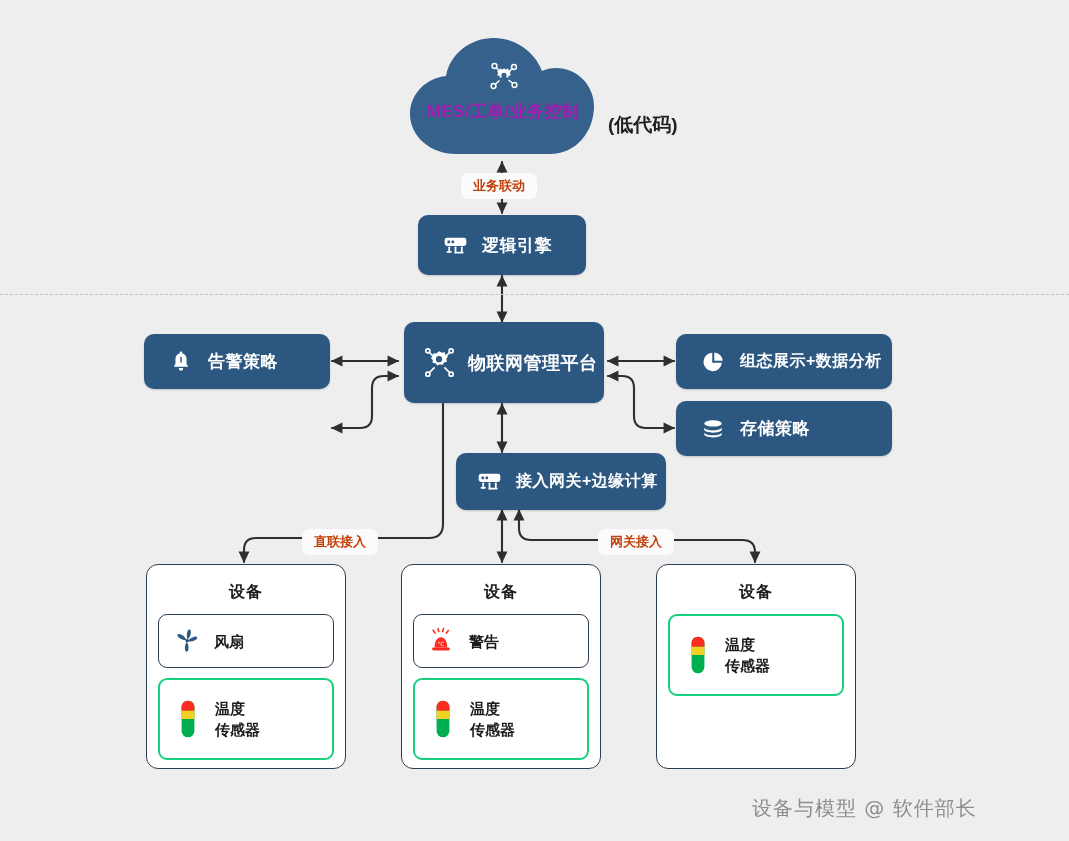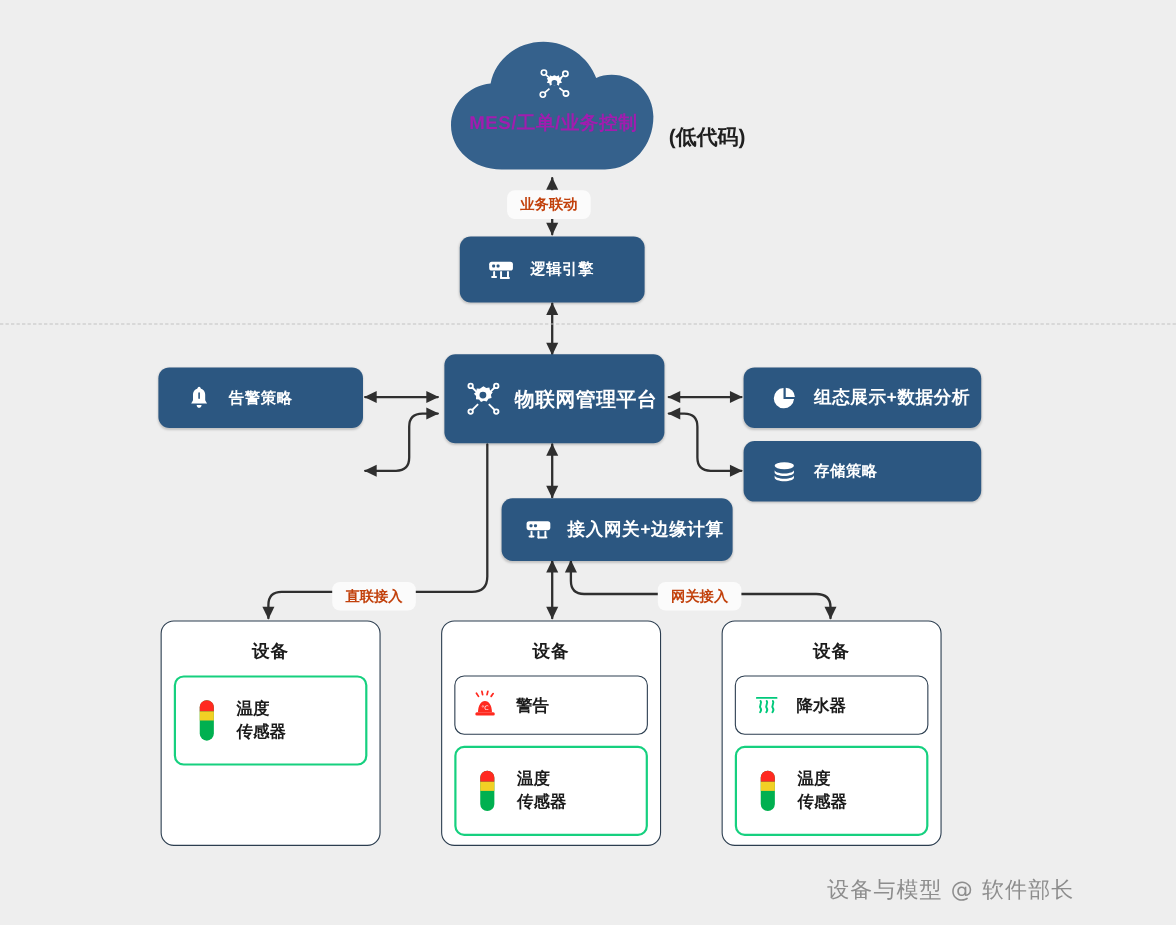--- a/index.html
+++ b/index.html
@@ -22,21 +22,21 @@
     border-radius:10px;
     display:flex; align-items:center;
     color:#ffffff;
     box-shadow:0 1px 2px rgba(0,0,0,.18);
   }
   .node .ico {
     width:30px; height:30px; margin-left:22px; margin-right:12px;
     display:flex; align-items:center; justify-content:center; flex:0 0 auto;
   }
   .node .lbl {
-    font-size:14px; font-weight:bold; letter-spacing:.5px; white-space:nowrap;
+    font-size:17px; font-weight:bold; letter-spacing:.5px; white-space:nowrap;
   }
 
   
   .cloud-wrap { position:absolute; left:404px; top:36px; width:198px; height:124px; }
   .cloud-wrap svg { display:block; }
   .cloud-ico { position:absolute; left:82px; top:22px; width:36px; height:36px; }
   .cloud-label {
     position:absolute; left:0; top:64px; width:198px; text-align:center;
     color:#a21caf; font-size:17px; font-weight:bold; letter-spacing:.4px;
   }
@@ -235,20 +235,34 @@
           <path d="M6,22 L10,22"></path>
             <path d="M15,23 L23,23"></path>
         </g>
       </svg>
     </span>
     <span class="lbl" style="font-size:16px;">接入网关+边缘计算</span>
   </div>
 
   <div class="device-card" style="left:146px; top:564px;">
     <div class="card-title">设备</div>
+    <div class="sub-item">
+      <span class="sico">
+        <svg viewBox="0 0 30 30" width="28" height="28">
+          <g fill="#2c5781">
+            <path d="M14.6,14.2 C13.0,10.8 10.2,8.2 6.6,7.6 C5.0,7.4 4.2,9.0 5.2,10.2 C7.2,12.6 10.8,14.0 14.6,14.2 Z"></path>
+            <path d="M15.6,13.6 C18.2,11.0 19.6,7.4 19.0,4.0 C18.7,2.5 16.9,2.3 16.1,3.6 C14.5,6.3 14.4,10.0 15.6,13.6 Z"></path>
+            <path d="M16.0,15.2 C19.4,16.0 23.1,15.2 25.5,12.9 C26.6,11.8 25.8,10.1 24.2,10.2 C21.1,10.4 17.9,12.3 16.0,15.2 Z"></path>
+            <path d="M14.8,16.0 C12.8,18.8 12.1,22.4 13.3,25.5 C13.9,26.9 15.7,26.8 16.2,25.3 C17.2,22.3 16.7,18.7 14.8,16.0 Z"></path>
+          </g>
+          <circle cx="15.2" cy="14.8" r="1.9" fill="#2c5781"></circle>
+        </svg>
+      </span>
+      <span class="stext">风扇</span>
+    </div>
     <div class="sub-item sensor">
       <span class="sico">
         <svg viewBox="0 0 24 44" width="22" height="42">
           <rect x="5" y="2" width="14" height="40" rx="7" fill="#00b050"></rect>
           <path d="M5,9 C5,5.1 8.1,2 12,2 C15.9,2 19,5.1 19,9 L19,13 L5,13 Z" fill="#ff2a20"></path>
           <rect x="5" y="13" width="14" height="9" fill="#f2d024"></rect>
         </svg>
       </span>
       <span class="stext">
         <span>温度</span><br>
@@ -285,33 +299,20 @@
       </span>
       <span class="stext">
         <span>温度</span><br>
         <span>传感器</span>
       </span>
     </div>
   </div>
 
   <div class="device-card" style="left:656px; top:564px;">
     <div class="card-title">设备</div>
-    <div class="sub-item">
-      <span class="sico">
-        <svg viewBox="0 0 30 30" width="28" height="28">
-          <rect x="4.5" y="7" width="21" height="1.9" rx="0.9" fill="#00c97b"></rect>
-          <g fill="none" stroke="#00c97b" stroke-width="1.9" stroke-linecap="round">
-            <path d="M9,11 C11,13 7,15.5 9,18 C10.3,19.6 9.3,21 8.6,22"></path>
-            <path d="M15,11 C17,13 13,15.5 15,18 C16.3,19.6 15.3,21 14.6,22"></path>
-            <path d="M21,11 C23,13 19,15.5 21,18 C22.3,19.6 21.3,21 20.6,22"></path>
-          </g>
-        </svg>
-      </span>
-      <span class="stext">降水器</span>
-    </div>
     <div class="sub-item sensor">
       <span class="sico">
         <svg viewBox="0 0 24 44" width="22" height="42">
           <rect x="5" y="2" width="14" height="40" rx="7" fill="#00b050"></rect>
           <path d="M5,9 C5,5.1 8.1,2 12,2 C15.9,2 19,5.1 19,9 L19,13 L5,13 Z" fill="#ff2a20"></path>
           <rect x="5" y="13" width="14" height="9" fill="#f2d024"></rect>
         </svg>
       </span>
       <span class="stext">
         <span>温度</span><br>

